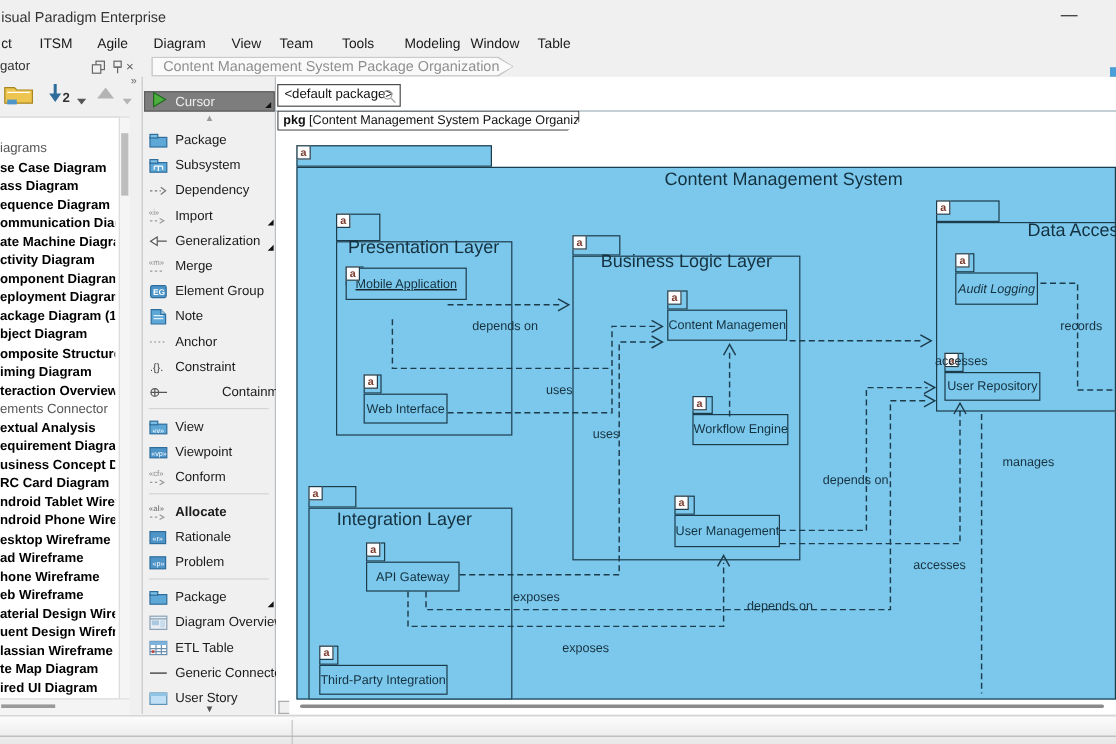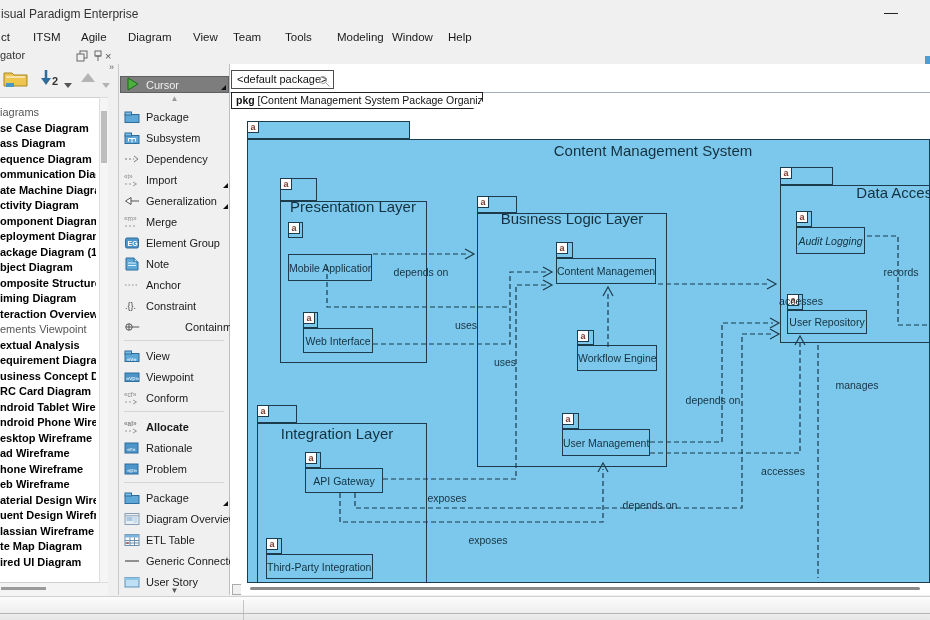--- a/index.html
+++ b/index.html
@@ -18,21 +18,21 @@
     clip-path:polygon(0 0,calc(100% - 13px) 0,100% 50%,calc(100% - 13px) 100%,0 100%);}
   #diagram-tab .inner{position:absolute;left:1px;top:1px;width:300px;height:15px;background:#fafafa;
     clip-path:polygon(0 0,calc(100% - 13px) 0,100% 50%,calc(100% - 13px) 100%,0 100%);
     font-size:12px;color:#8f8f8f;line-height:15px;padding-left:9px;box-sizing:border-box;white-space:nowrap;}
   #tabrow-cut-icon{left:925px;top:9px;width:5px;height:10px;background:#4a9fd8;}
   
   #navigator{left:0;top:47px;width:118px;height:549px;background:#f0f0f0;}
   #nav-header{left:0;top:0;width:118px;height:17px;font-size:11px;color:#333;line-height:17px;}
   .nav-hdr-ic{position:absolute;top:3px;width:12px;height:12px;}
   #nav-toolbar{left:0;top:17px;width:118px;height:33px;}
-  #nav-list{left:0;top:50px;width:99px;height:486px;background:#fff;border-top:1px solid #cfcfcf;border-bottom:1px solid #cfcfcf;overflow:hidden;padding-top:7px;box-sizing:border-box;}
+  #nav-list{left:0;top:50px;width:99px;height:486px;background:#fff;border-top:1px solid #cfcfcf;border-bottom:1px solid #cfcfcf;overflow:hidden;padding-top:19px;box-sizing:border-box;}
   .nav-item{height:15.5px;line-height:15.5px;font-size:11px;color:#000;font-weight:bold;white-space:nowrap;overflow:hidden;width:96px;}
   .nav-item.hdr{font-weight:normal;color:#555;}
   #nav-vscroll{left:99px;top:50px;width:9px;height:486px;background:#f5f5f5;border:1px solid #ddd;border-right:none;box-sizing:border-box;}
   #nav-vthumb{left:1px;top:13px;width:6px;height:52px;background:#bdbdbd;position:absolute;}
   #nav-hscroll{left:0;top:536px;width:108px;height:13px;background:#f4f4f4;}
   #nav-hthumb{position:absolute;left:1px;top:4px;width:45px;height:3px;background:#9a9a9a;}
   
   #palette{left:118px;top:64px;width:112px;height:531px;background:#f0f0f0;border-left:1px solid #c8c8c8;border-right:1px solid #b8bec2;box-sizing:border-box;}
   .pal-item{position:absolute;left:0;width:111px;height:21px;display:flex;align-items:center;gap:5px;padding-left:5px;box-sizing:border-box;font-size:11px;color:#1a1a1a;white-space:nowrap;}
   .pal-item .pi{width:17px;height:16px;flex:0 0 17px;display:inline-flex;align-items:center;}
@@ -73,24 +73,27 @@
 <div class="abs" id="menubar">
     <div class="menu-item" style="left: 1px;">ct</div>
     <div class="menu-item" style="left: 33px;">ITSM</div>
     <div class="menu-item" style="left: 81px;">Agile</div>
     <div class="menu-item" style="left: 128px;">Diagram</div>
     <div class="menu-item" style="left: 193px;">View</div>
     <div class="menu-item" style="left: 233px;">Team</div>
     <div class="menu-item" style="left: 285px;">Tools</div>
     <div class="menu-item" style="left: 337px;">Modeling</div>
     <div class="menu-item" style="left: 392px;">Window</div>
-    <div class="menu-item" style="left: 448px;">Help</div>
+    <div class="menu-item" style="left: 448px;">Table</div>
   </div>
 
 <div class="abs" id="tabrow">
+  <div class="abs" id="diagram-tab">
+    <div class="inner">Content Management System Package Organization</div>
+  </div>
   <div class="abs" id="tabrow-cut-icon"></div>
 </div>
 
 <div class="abs" id="navigator">
   <div class="abs" id="nav-header">
     <span>gator</span>
     <span class="nav-hdr-ic" style="left:76px"><svg width="12" height="12">
           <rect x="4" y="1" width="7" height="7" fill="none" stroke="#666"></rect>
           <rect x="1" y="4" width="7" height="7" fill="#f0f0f0" stroke="#666"></rect>
         </svg></span>
@@ -130,21 +133,21 @@
       <div class="nav-item">ommunication Diagram</div>
       <div class="nav-item">ate Machine Diagram</div>
       <div class="nav-item">ctivity Diagram</div>
       <div class="nav-item">omponent Diagram</div>
       <div class="nav-item">eployment Diagram</div>
       <div class="nav-item">ackage Diagram (1)</div>
       <div class="nav-item">bject Diagram</div>
       <div class="nav-item">omposite Structure Diagram</div>
       <div class="nav-item">iming Diagram</div>
       <div class="nav-item">teraction Overview Diagram</div>
-      <div class="nav-item hdr">ements Viewpoint</div>
+      <div class="nav-item hdr">ements Connector</div>
       <div class="nav-item">extual Analysis</div>
       <div class="nav-item">equirement Diagram</div>
       <div class="nav-item">usiness Concept Diagram</div>
       <div class="nav-item">RC Card Diagram</div>
       <div class="nav-item">ndroid Tablet Wireframe</div>
       <div class="nav-item">ndroid Phone Wireframe</div>
       <div class="nav-item">esktop Wireframe</div>
       <div class="nav-item">ad Wireframe</div>
       <div class="nav-item">hone Wireframe</div>
       <div class="nav-item">eb Wireframe</div>
@@ -410,21 +413,21 @@
       <div class="pkg-label-abs" style="left: 342px; top: 154px;">Business Logic Layer</div>
       <div class="pkg-tab" style="left: 550px; top: 103px; width: 53px; height: 18px;"></div>
       <div class="pkg-body" style="left: 550px; top: 121px; width: 150px; height: 158px;"></div>
       <span class="a-badge" style="left: 550px; top: 103px;">a</span>
       <div class="pkg-label-abs" style="left: 668px; top: 128px;">Data Access</div>
       <div class="pkg-tab" style="left: 27px; top: 341px; width: 40px; height: 18px;"></div>
       <div class="pkg-body" style="left: 27px; top: 359px; width: 170px; height: 160px;"></div>
       <span class="a-badge" style="left: 27px; top: 341px;">a</span>
       <div class="pkg-label-abs" style="left: 107px; top: 369px;">Integration Layer</div>
       <div class="pkg-tab" style="left: 58px; top: 158px; width: 15px; height: 16px;"></div>
-      <div class="pkg-body flexc" style="left: 58px; top: 190px; width: 84px; height: 27px;">
+      <div class="pkg-body flexc" style="left: 58px; top: 159px; width: 101px; height: 27px; text-decoration: underline;">
         <span class="pkg-label">Mobile Application</span>
       </div>
       <span class="a-badge" style="left: 58px; top: 158px;">a</span>
       <div class="pkg-tab" style="left: 73px; top: 248px; width: 15px; height: 16px;"></div>
       <div class="pkg-body flexc" style="left: 73px; top: 264px; width: 70px; height: 25px;">
         <span class="pkg-label">Web Interface</span>
       </div>
       <span class="a-badge" style="left: 73px; top: 248px;">a</span>
       <div class="pkg-tab" style="left: 326px; top: 178px; width: 17px; height: 16px;"></div>
       <div class="pkg-body flexc" style="left: 326px; top: 194px; width: 100px; height: 26px;">

